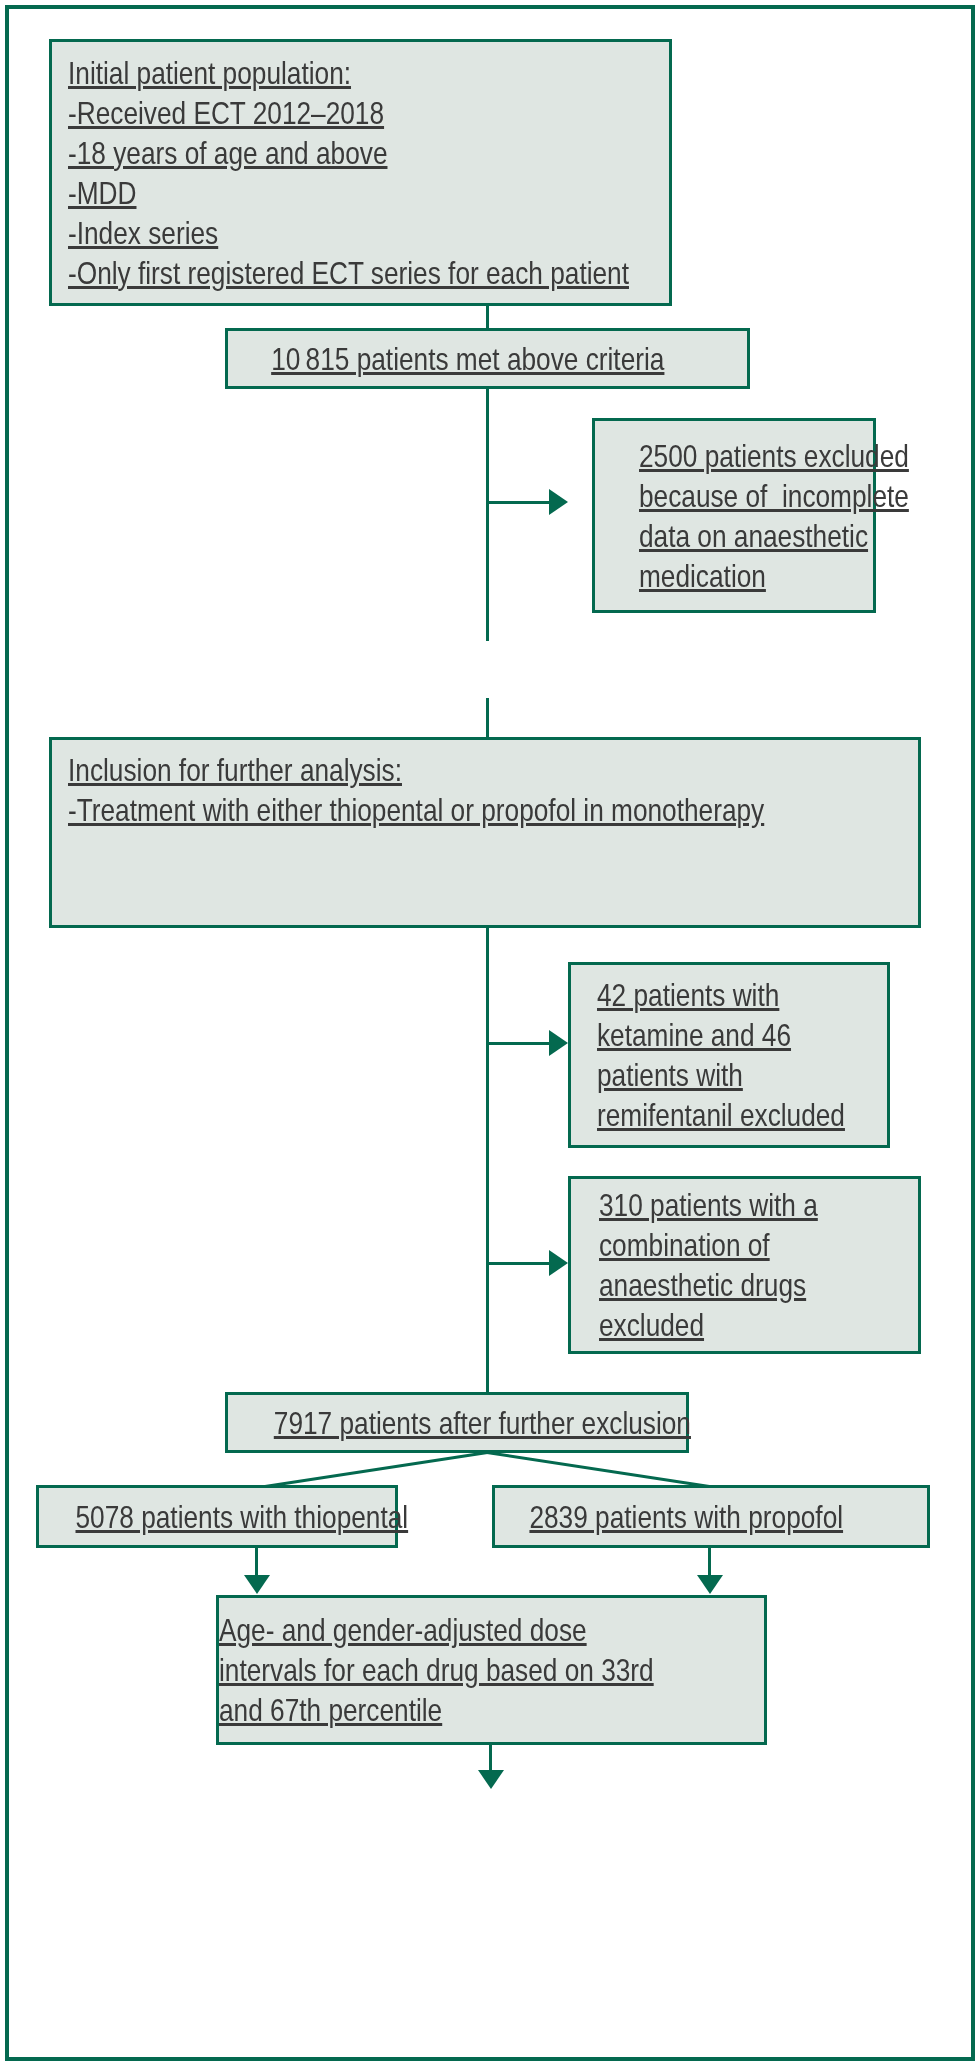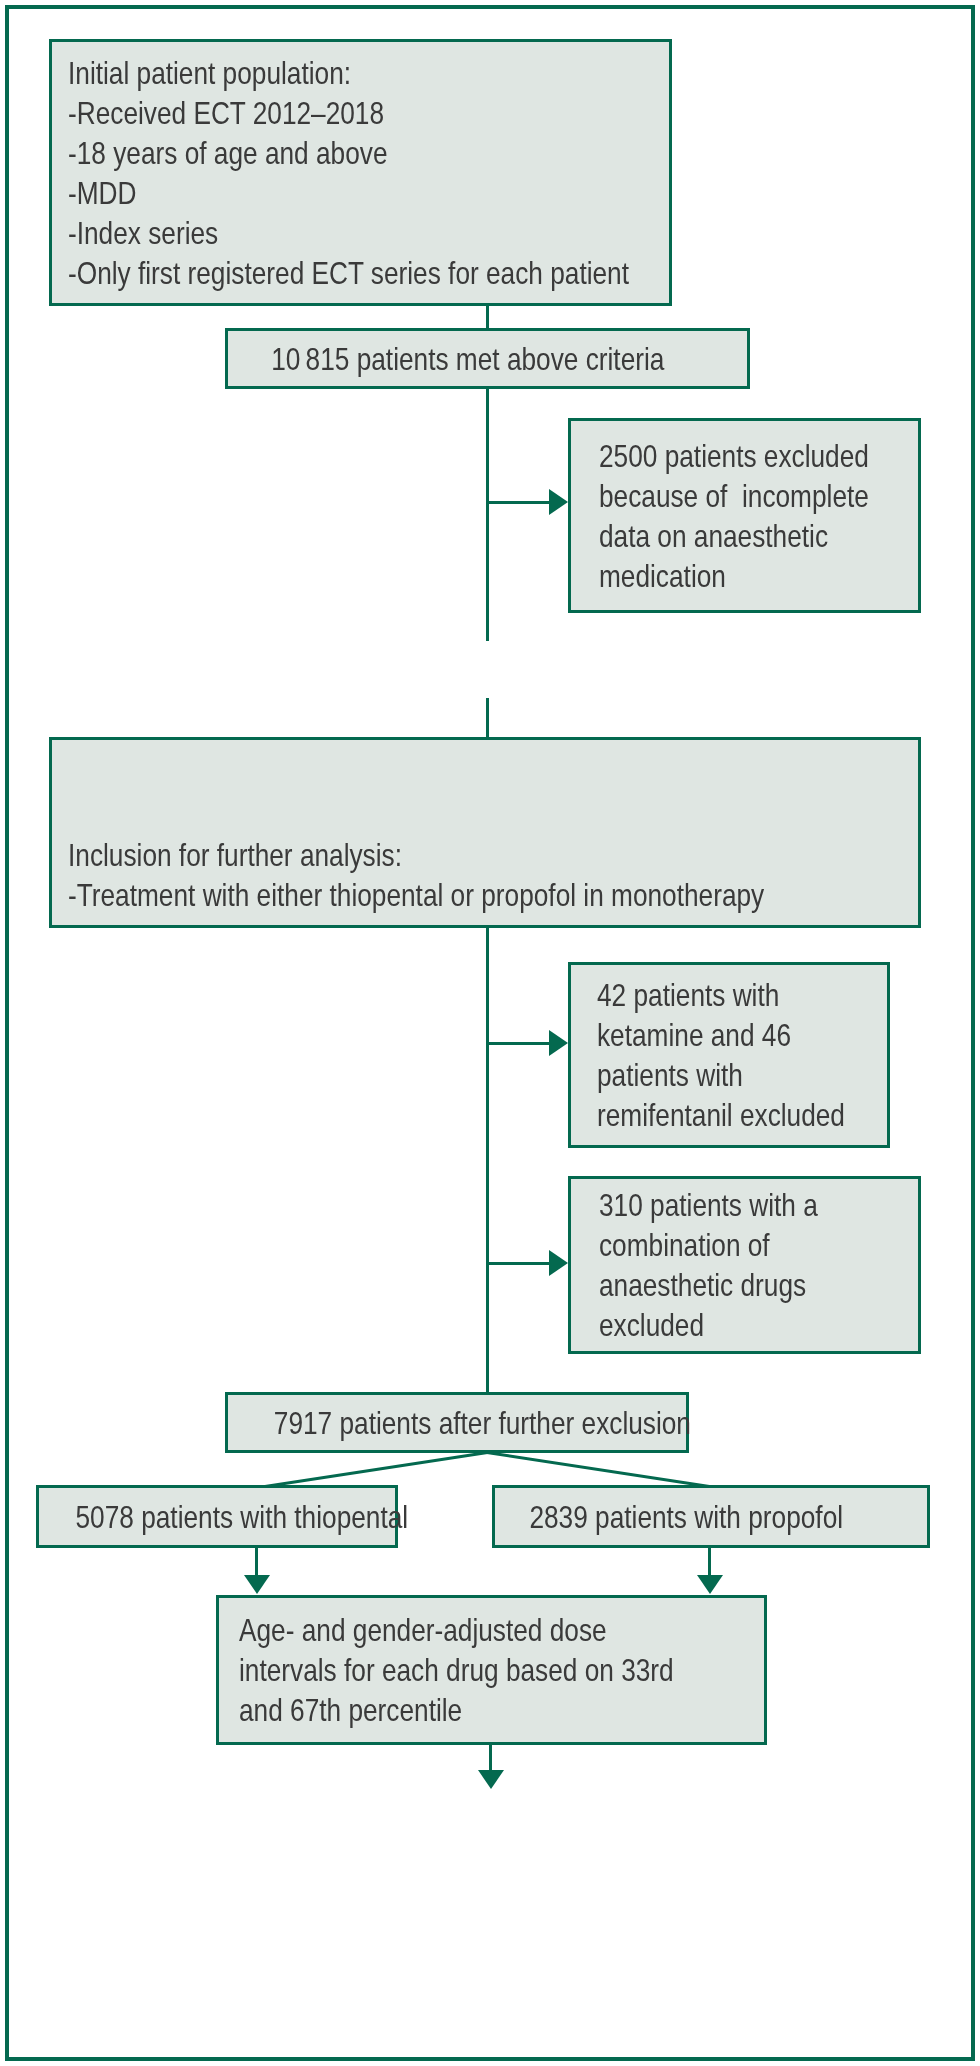--- a/index.html
+++ b/index.html
@@ -9,24 +9,24 @@
     --green:#04694f; --fill:#dfe6e2; --ink:#3a3a3a;
   }
   .frame {
     position:absolute; left:5px; top:5px; width:970px; height:2056px;
     border:4px solid var(--green); box-sizing:border-box;
   }
   .box {
     position:absolute; background:var(--fill); border:3px solid var(--green);
     box-sizing:border-box; color:var(--ink);
     font-size:32px; line-height:40px;
-    display:flex; align-items:center;
+    display:flex; align-items:center;text-decoration:underline;
   }
   .box.center { }
-  .box.topalign { align-items:flex-end; }
+  .box.topalign { align-items:flex-start; }
   .txt { display:inline-block; white-space:pre; transform:scaleX(0.82); transform-origin:50% 50%; }
   .txt.ol { transform-origin:0 50%; }
   .line { position:absolute; background:var(--green); }
   .diag { position:absolute; height:3px; background:var(--green); transform-origin:0 50%; }
   .ah-r { position:absolute; width:0; height:0;
           border-top:13px solid transparent; border-bottom:13px solid transparent;
           border-left:19px solid var(--green); }
   .ah-d { position:absolute; width:0; height:0;
           border-left:13px solid transparent; border-right:13px solid transparent;
           border-top:19px solid var(--green); }
@@ -43,21 +43,21 @@
 -18 years of age and above
 -MDD
 -Index series
 -Only first registered ECT series for each patient</span>
   </div>
 
   <div class="box center" style="left:225px;top:328px;width:525px;height:61px">
     <span class="txt">10 815 patients met above criteria</span>
   </div>
 
-  <div class="box" style="left:568px;top:418px;width:353px;height:195px;padding-left:28px">
+  <div class="box" style="left:592px;top:418px;width:284px;height:195px;padding-left:44px">
     <span class="txt ol">2500 patients excluded
 because of  incomplete
 data on anaesthetic
 medication</span>
   </div>
 
 
   <div class="box topalign" style="left:49px;top:737px;width:872px;height:191px;padding:10px 10px 10px 16px">
     <span class="txt ol">Inclusion for further analysis:
 -Treatment with either thiopental or propofol in monotherapy</span>
@@ -82,21 +82,21 @@
   </div>
 
   <div class="box center" style="left:36px;top:1485px;width:362px;height:63px">
     <span class="txt">5078 patients with thiopental</span>
   </div>
 
   <div class="box center" style="left:492px;top:1485px;width:438px;height:63px">
     <span class="txt">2839 patients with propofol</span>
   </div>
 
-  <div class="box" style="left:216px;top:1595px;width:551px;height:150px;padding-left:20px">
+  <div class="box" style="left:216px;top:1595px;width:551px;height:150px;">
     <span class="txt ol">Age- and gender-adjusted dose
 intervals for each drug based on 33rd
 and 67th percentile</span>
   </div>
 
 
   <div class="line" style="left:486px;top:304px;width:3px;height:26px"></div>
 
   <div class="line" style="left:486px;top:387px;width:3px;height:254px"></div>
 

